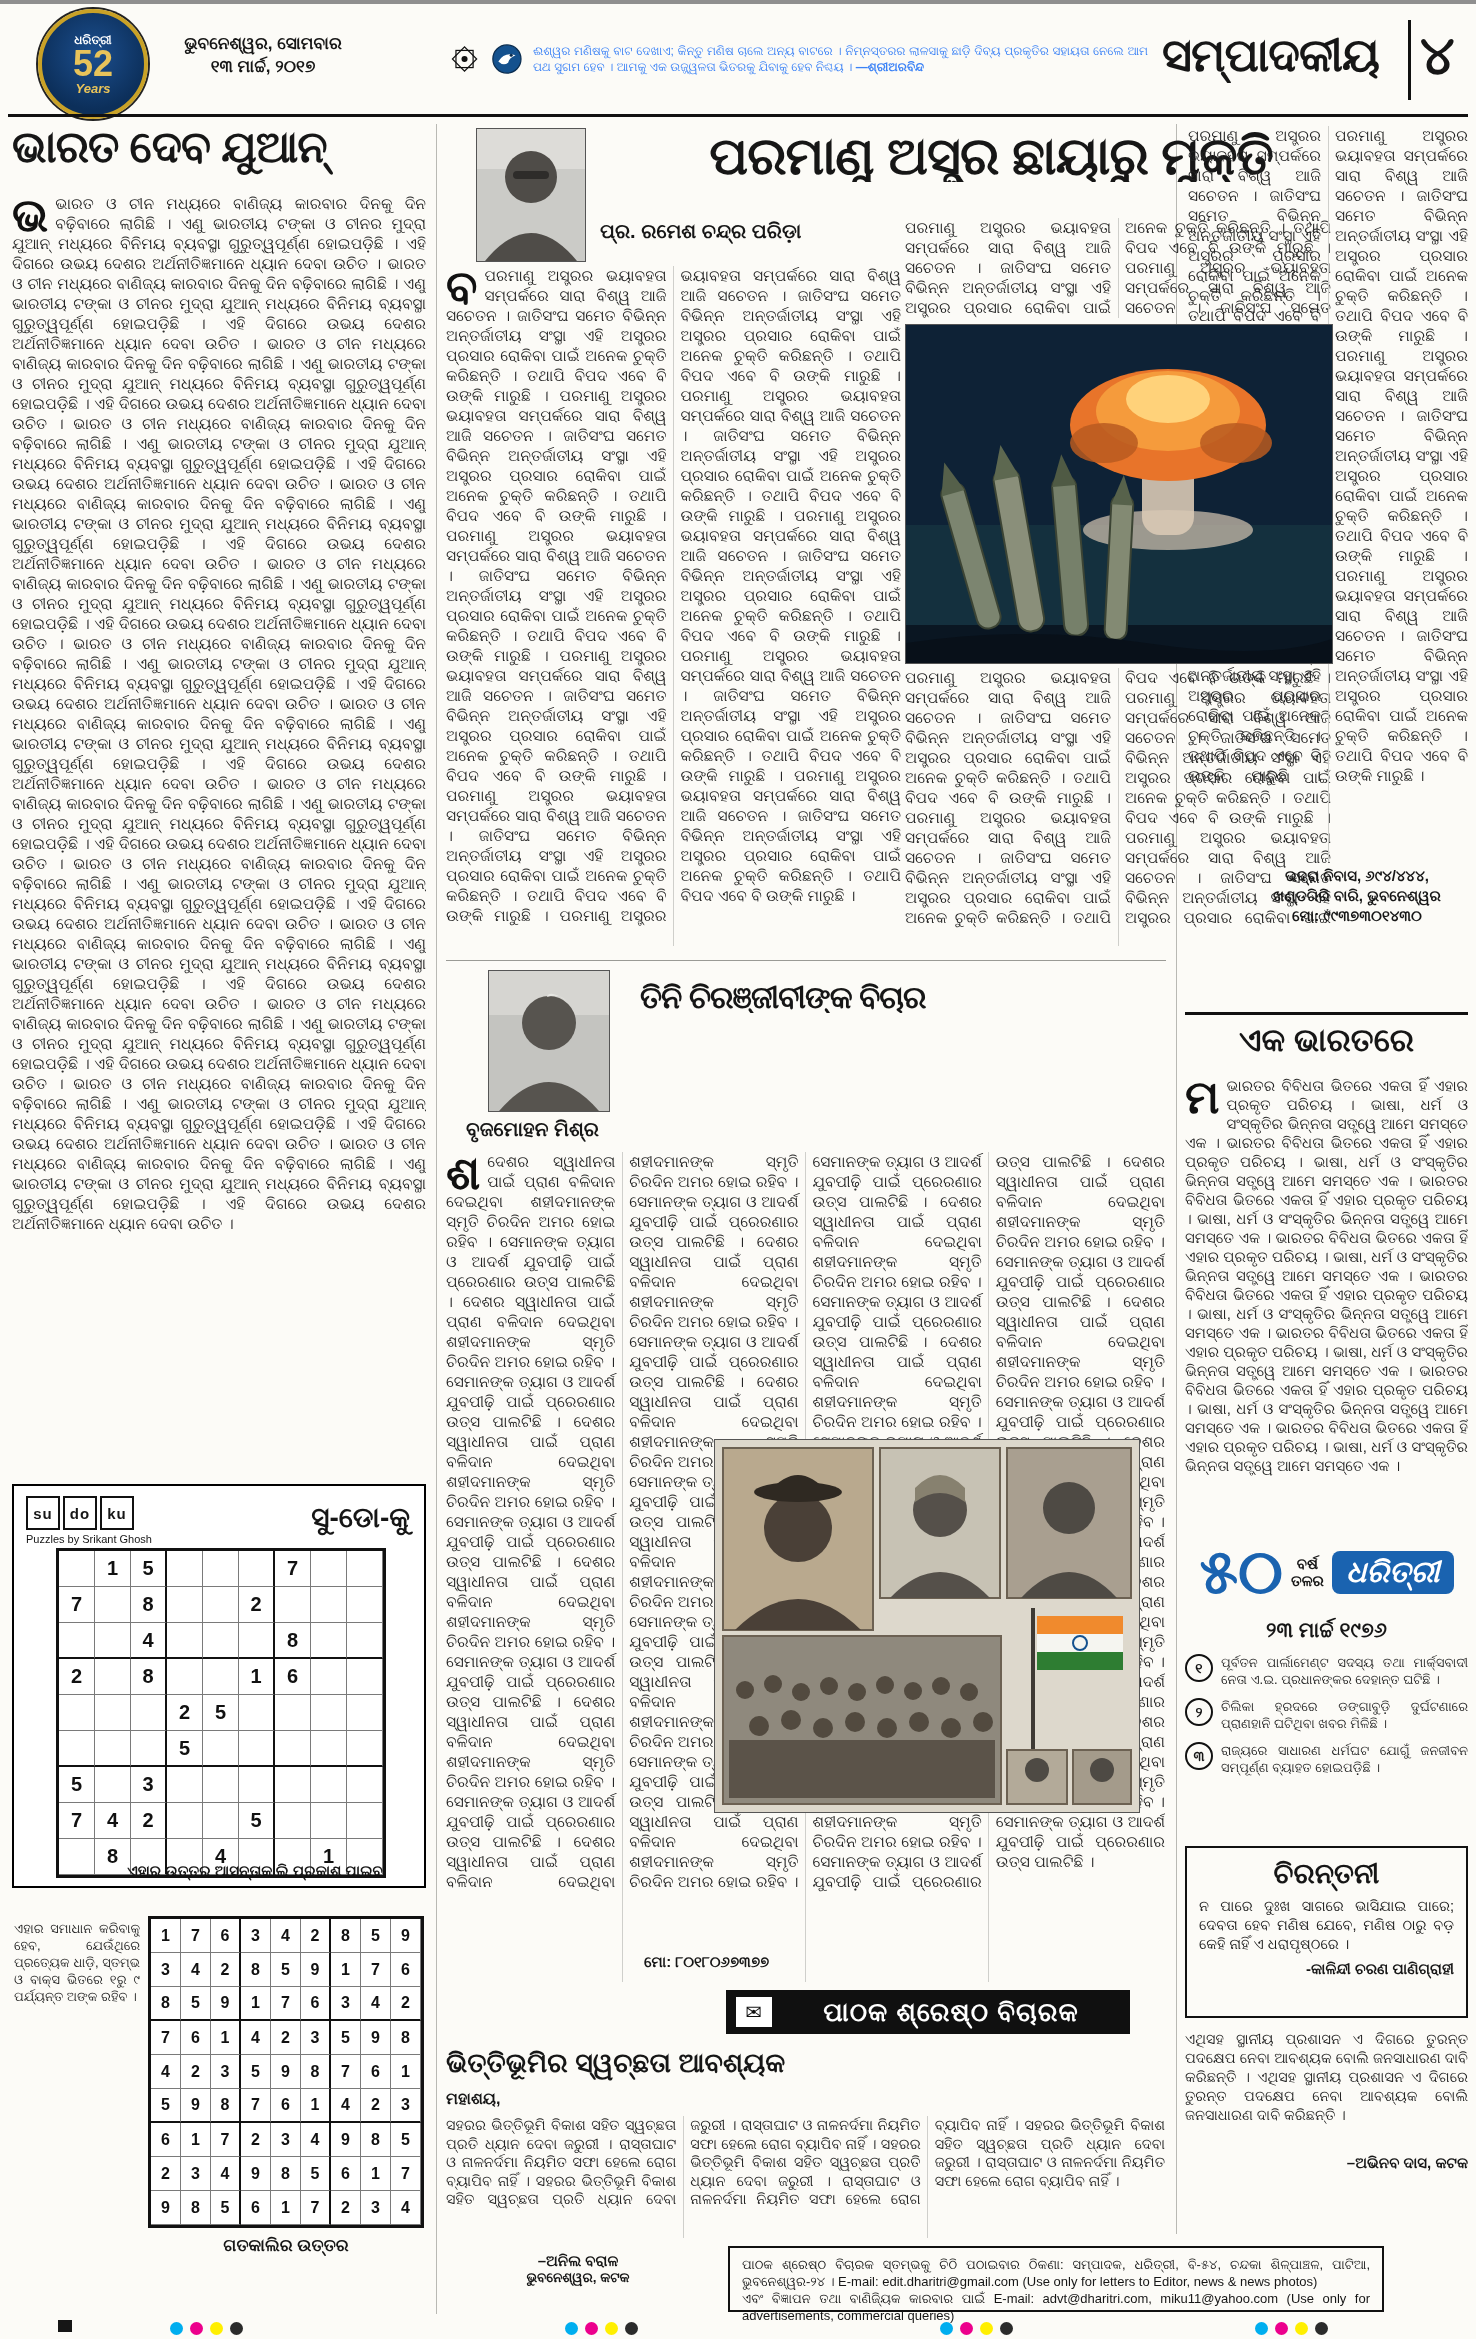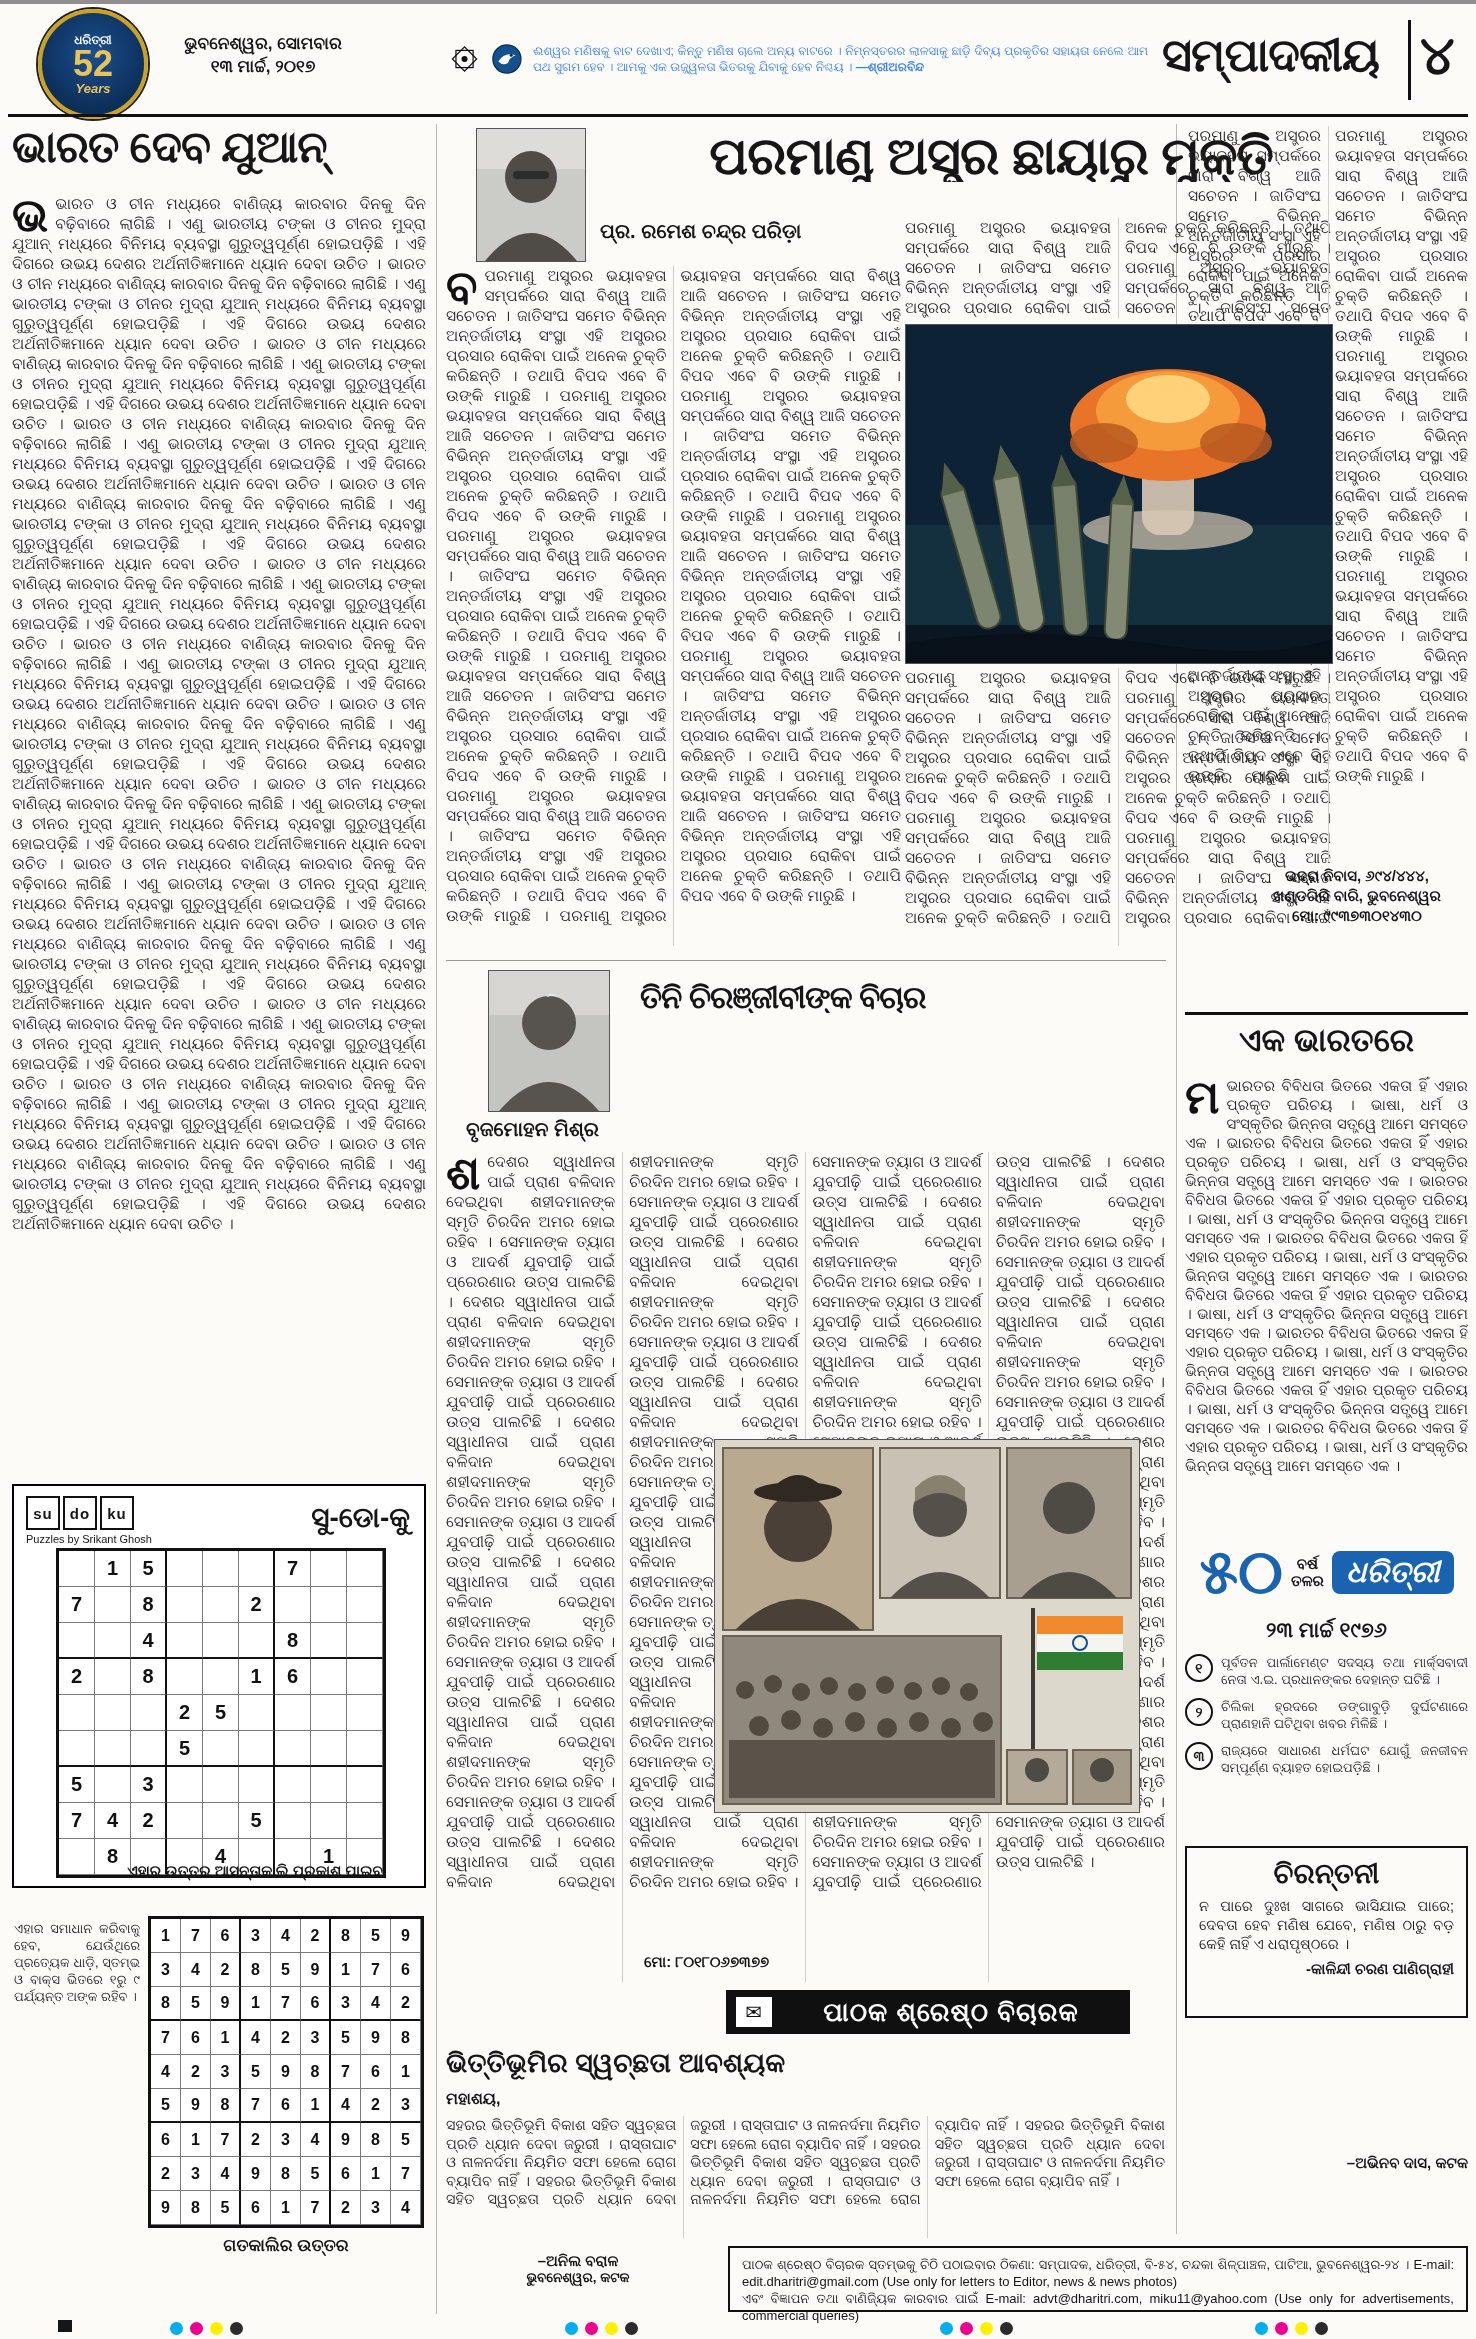--- a/index.html
+++ b/index.html
@@ -470,40 +470,43 @@
       <span class="txt-sm">ରାଜ୍ୟରେ ସାଧାରଣ ଧର୍ମଘଟ ଯୋଗୁଁ ଜନଜୀବନ ସମ୍ପୂର୍ଣ୍ଣ ବ୍ୟାହତ ହୋଇପଡ଼ିଛି ।</span>
     </div>
   </div>
 
   <div class="abs chr-box" style="left:1185px;top:1842px;width:283px;height:172px;">
     <div class="chr-title">ଚିରନ୍ତନୀ</div>
     <div class="chr-quote">ନ ପାରେ ଦୁଃଖ ସାଗରେ ଭାସିଯାଇ ପାରେ; ଦେବତା ହେବ ମଣିଷ ଯେବେ, ମଣିଷ ଠାରୁ ବଡ଼ କେହି ନାହିଁ ଏ ଧରାପୃଷ୍ଠରେ ।</div>
     <div class="chr-attr">-କାଳିନ୍ଦୀ ଚରଣ ପାଣିଗ୍ରାହୀ</div>
   </div>
 
+  <div class="abs txt" style="left:1185px;top:2026px;width:283px;height:118px;font-size:14.5px;line-height:19px;">
+    <span>ଏଥିସହ ସ୍ଥାନୀୟ ପ୍ରଶାସନ ଏ ଦିଗରେ ତୁରନ୍ତ ପଦକ୍ଷେପ ନେବା ଆବଶ୍ୟକ ବୋଲି ଜନସାଧାରଣ ଦାବି କରିଛନ୍ତି । ଏଥିସହ ସ୍ଥାନୀୟ ପ୍ରଶାସନ ଏ ଦିଗରେ ତୁରନ୍ତ ପଦକ୍ଷେପ ନେବା ଆବଶ୍ୟକ ବୋଲି ଜନସାଧାରଣ ଦାବି କରିଛନ୍ତି । </span>
+  </div>
   <div class="abs sig" style="left:1185px;top:2150px;width:283px;">–ଅଭିନବ ଦାସ, କଟକ</div>
 
   <div class="abs banner" style="left:726px;top:1986px;width:404px;height:44px;z-index:3;">
     <span class="banner-icon">✉</span>
     <span class="banner-label">ପାଠକ ଶ୍ରେଷ୍ଠ ବିଚାରକ</span>
   </div>
 
   <div class="abs l-title" style="left:446px;top:2044px;width:460px;">ଭିତ୍ତିଭୂମିର ସ୍ୱଚ୍ଛତା ଆବଶ୍ୟକ</div>
   <div class="abs salutation" style="left:446px;top:2086px;">ମହାଶୟ,</div>
 
   <div class="abs txt cols3" style="left:446px;top:2112px;width:719px;height:122px;font-size:14.5px;line-height:18.5px;">
     <span>ସହରର ଭିତ୍ତିଭୂମି ବିକାଶ ସହିତ ସ୍ୱଚ୍ଛତା ପ୍ରତି ଧ୍ୟାନ ଦେବା ଜରୁରୀ । ରାସ୍ତାଘାଟ ଓ ନାଳନର୍ଦମା ନିୟମିତ ସଫା ହେଲେ ରୋଗ ବ୍ୟାପିବ ନାହିଁ । ସହରର ଭିତ୍ତିଭୂମି ବିକାଶ ସହିତ ସ୍ୱଚ୍ଛତା ପ୍ରତି ଧ୍ୟାନ ଦେବା ଜରୁରୀ । ରାସ୍ତାଘାଟ ଓ ନାଳନର୍ଦମା ନିୟମିତ ସଫା ହେଲେ ରୋଗ ବ୍ୟାପିବ ନାହିଁ । ସହରର ଭିତ୍ତିଭୂମି ବିକାଶ ସହିତ ସ୍ୱଚ୍ଛତା ପ୍ରତି ଧ୍ୟାନ ଦେବା ଜରୁରୀ । ରାସ୍ତାଘାଟ ଓ ନାଳନର୍ଦମା ନିୟମିତ ସଫା ହେଲେ ରୋଗ ବ୍ୟାପିବ ନାହିଁ । ସହରର ଭିତ୍ତିଭୂମି ବିକାଶ ସହିତ ସ୍ୱଚ୍ଛତା ପ୍ରତି ଧ୍ୟାନ ଦେବା ଜରୁରୀ । ରାସ୍ତାଘାଟ ଓ ନାଳନର୍ଦମା ନିୟମିତ ସଫା ହେଲେ ରୋଗ ବ୍ୟାପିବ ନାହିଁ । </span>
   </div>
 
   <div class="abs" style="left:446px;top:2248px;width:264px;text-align:center;">
     <div class="sig" style="text-align:center;">–ଅନିଲ ବରାଳ</div>
     <div style="font-size:13.5px;font-weight:700;">ଭୁବନେଶ୍ୱର, କଟକ</div>
   </div>
 
-  <div class="abs f-box" style="left:728px;top:2242px;width:740px;height:66px;">
+  <div class="abs f-box" style="left:728px;top:2242px;width:656px;height:66px;">
     <div>ପାଠକ ଶ୍ରେଷ୍ଠ ବିଚାରକ ସ୍ତମ୍ଭକୁ ଚିଠି ପଠାଇବାର ଠିକଣା: ସମ୍ପାଦକ, ଧରିତ୍ରୀ, ବି-୫୪, ଚନ୍ଦକା ଶିଳ୍ପାଞ୍ଚଳ, ପାଟିଆ, ଭୁବନେଶ୍ୱର-୨୪ । E-mail: edit.dharitri@gmail.com (Use only for letters to Editor, news &amp; news photos)</div>
     <div>ଏବଂ ବିଜ୍ଞାପନ ତଥା ବାଣିଜ୍ୟିକ କାରବାର ପାଇଁ E-mail: advt@dharitri.com, miku11@yahoo.com (Use only for advertisements, commercial queries)</div>
   </div>
 
   <div class="abs" style="left:58px;top:2316px;width:14px;height:12px;background:#161616;"></div>
   <div class="abs dots" style="left:170px;top:2318px;">
       <span class="dot" style="background: rgb(0, 174, 239);"></span>
       <span class="dot" style="background: rgb(236, 0, 140);"></span>
       <span class="dot" style="background: rgb(255, 239, 0);"></span>
       <span class="dot" style="background: rgb(43, 43, 43);"></span>

